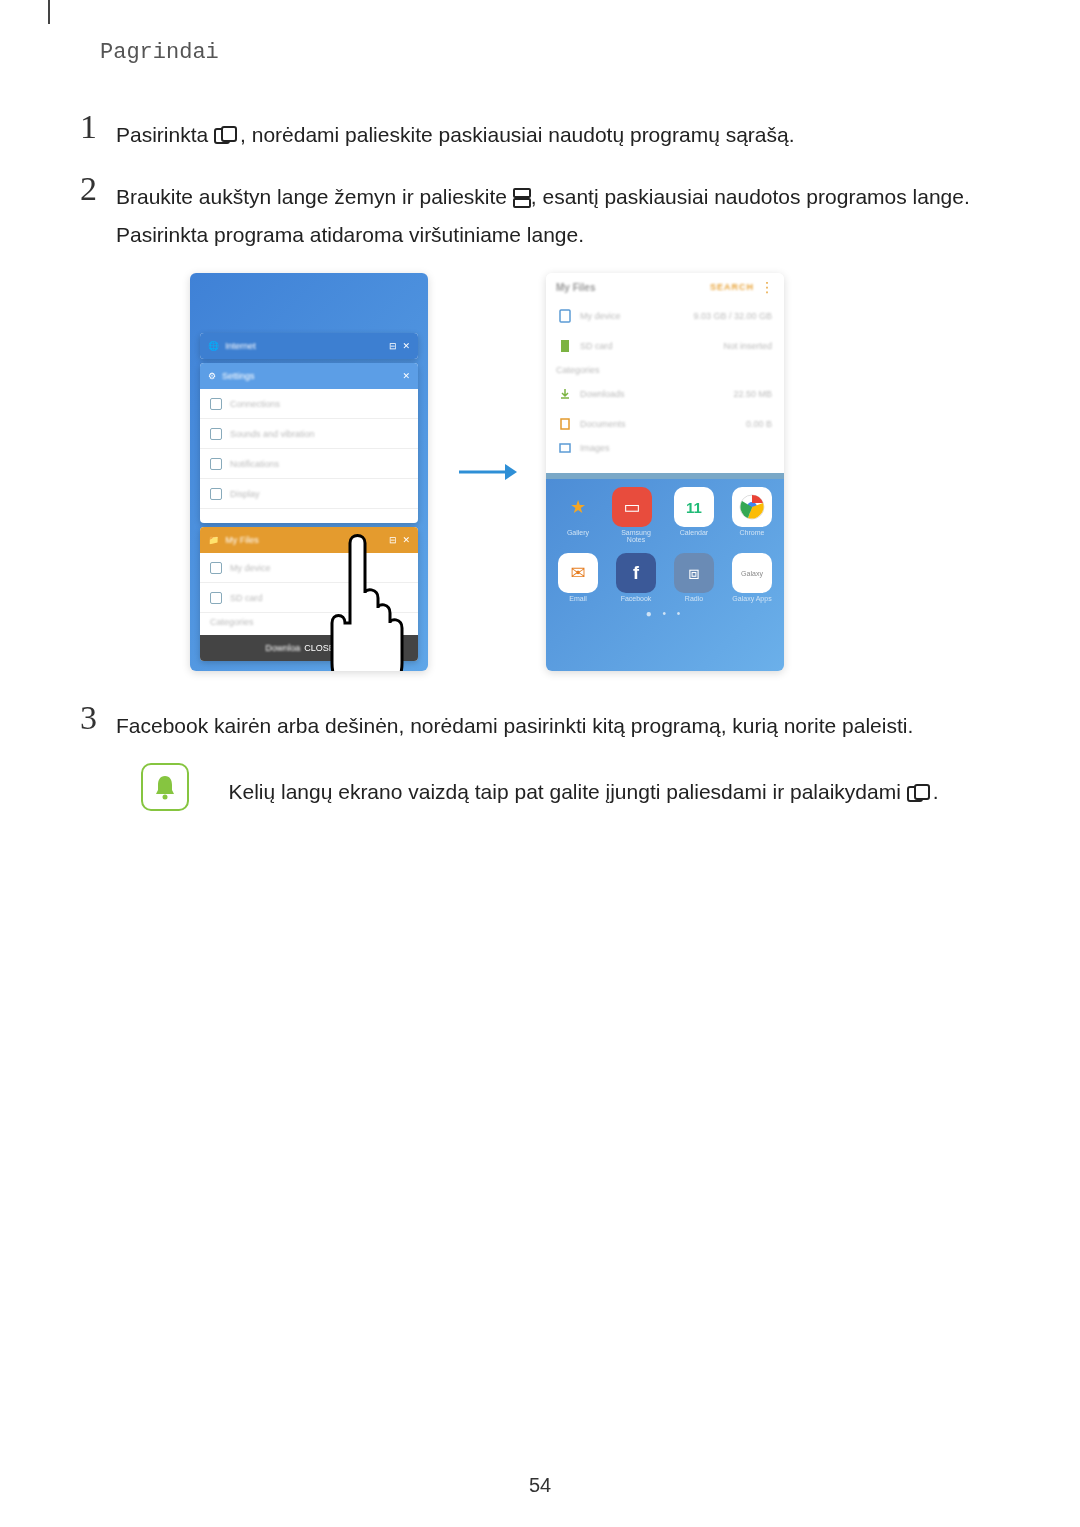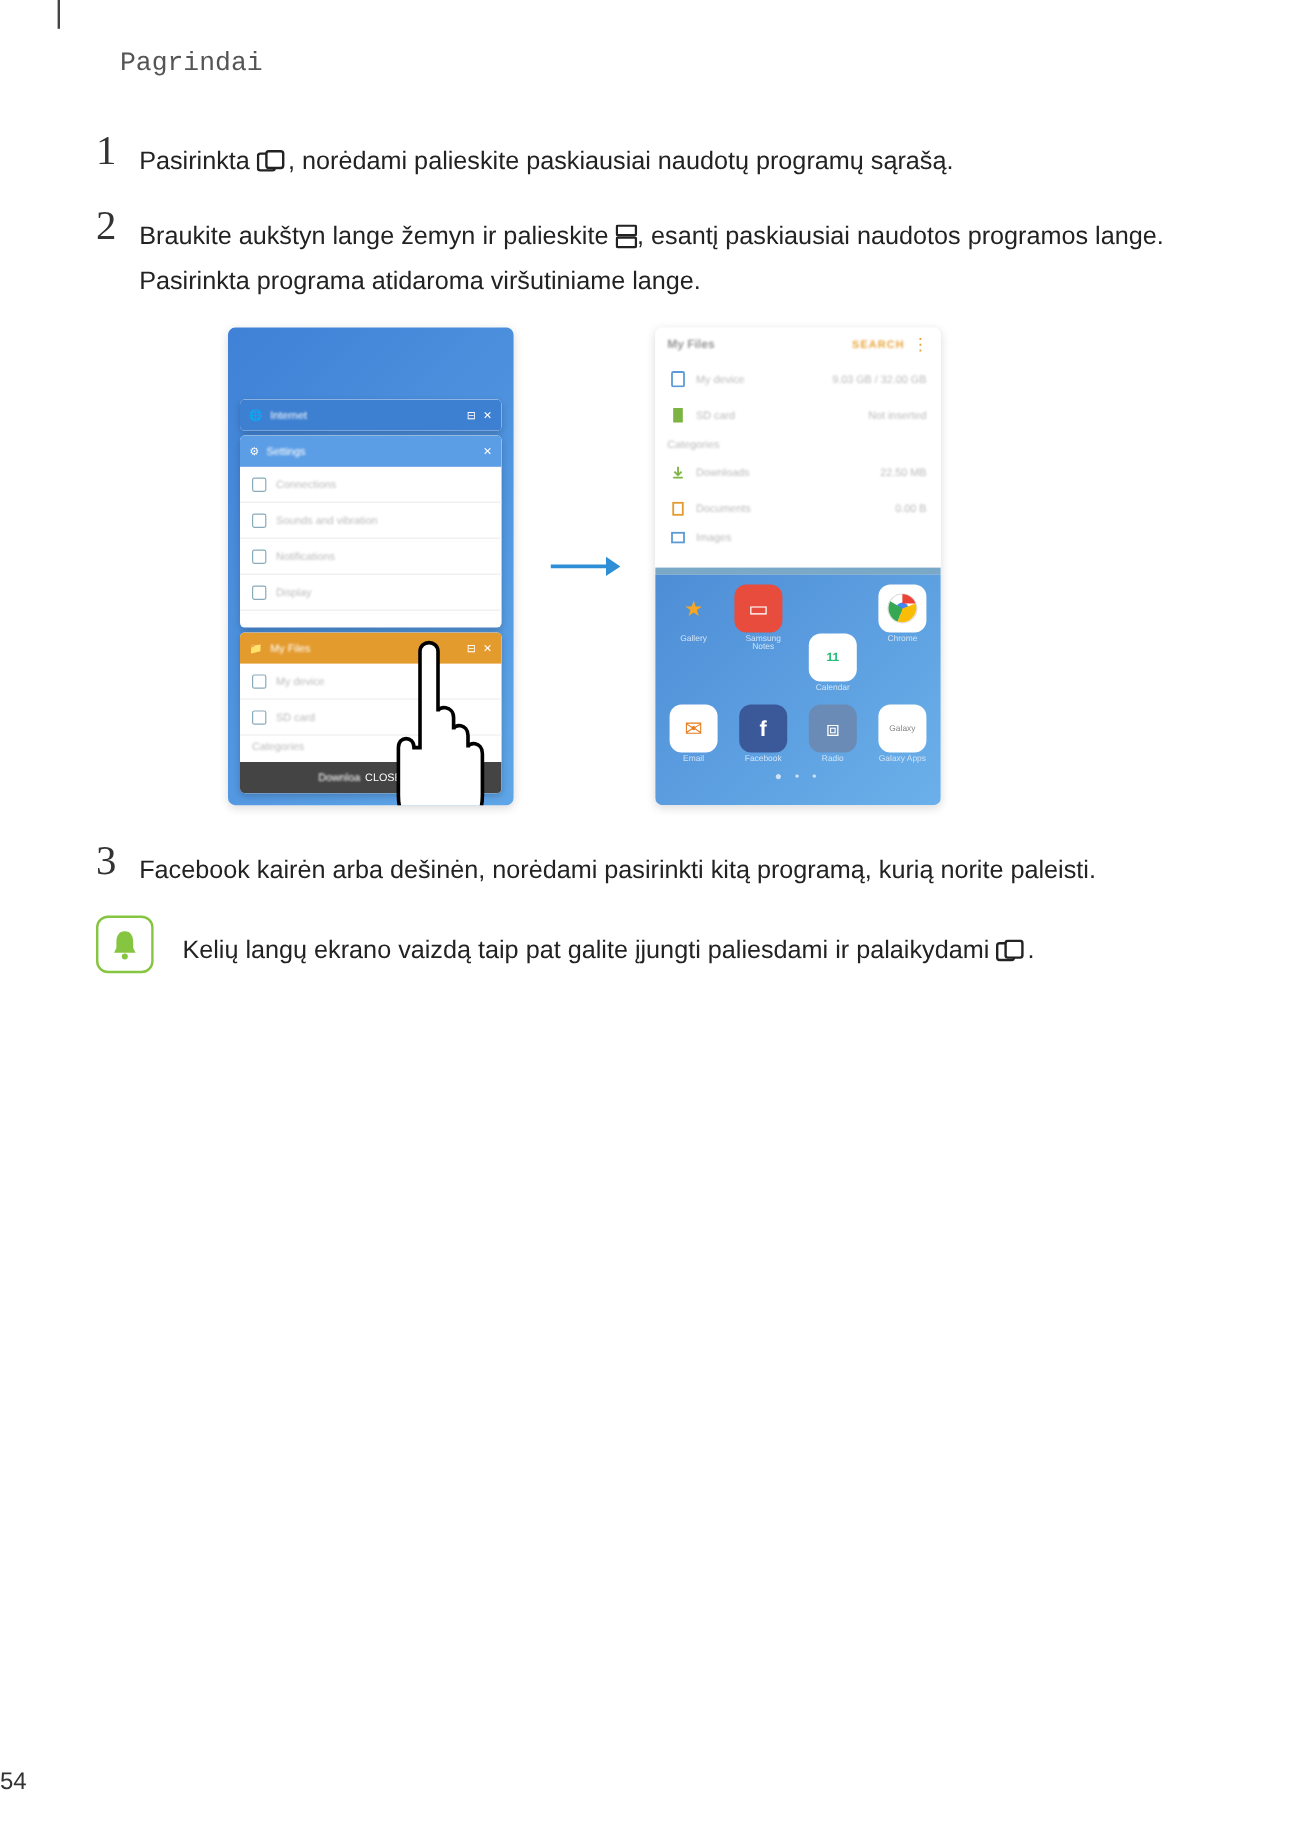--- a/index.html
+++ b/index.html
@@ -103,24 +103,24 @@
   .pr-row .ic{width:14px;height:14px;}
   .pr-row .sp{flex:1;}
   .pr-cat{padding:4px 10px;font-size:9px;color:#bbb;}
   .pr-divider{height:6px;background:#7aa8c7;}
   .pr-bottom{height:192px;background:linear-gradient(135deg,#4d8dd6,#6bb0ea);padding:8px;}
   .app-grid{display:grid;grid-template-columns:repeat(4,1fr);gap:10px;justify-items:center;}
   .app-ic{width:40px;height:40px;border-radius:10px;display:flex;align-items:center;justify-content:center;font-size:18px;color:#fff;}
   .app-lab{font-size:7px;color:#cfe3f5;text-align:center;margin-top:2px;filter:blur(0.5px);}
   .dots-ind{text-align:center;color:#cfe3f5;font-size:10px;margin-top:6px;letter-spacing:4px;}
   
-  .tip-row{display:flex;align-items:flex-start;gap:24px;margin-top:8px;}
+  .tip-row{display:flex;align-items:flex-start;gap:39px;margin-top:8px;justify-content:center;}
   .tip-icon{width:48px;height:48px;border:2px solid #86c540;border-radius:10px;display:flex;align-items:center;justify-content:center;flex-shrink:0;}
   .tip-text{font-size:21px;line-height:1.8;color:#222;padding-top:10px;}
-  .page-num{position:absolute;bottom:30px;left:0;right:0;font-size:20px;color:#333;}
+  .page-num{position:absolute;bottom:30px;left:0;right:0;text-align:center;font-size:20px;color:#333;}
 </style>
 </head>
 <body>
 
 <div class="side-line"></div>
 <div class="header-label">Pagrindai</div>
 
 <div class="content">
 
   <div class="step">
@@ -280,21 +280,21 @@
               </div>
               <div class="app-lab">Gallery</div>
             </div>
           <div>
               <div class="app-ic" style="background:#e84c3d;">
                 <span>▭</span>
               </div>
               <div class="app-lab">Samsung Notes</div>
             </div>
           <div>
-              <div class="app-ic" style="background:#fff;color:#2b7;font-size:10px;font-weight:700;margin-top:41px;">
+              <div class="app-ic" style="background:#fff;color:#2b7;font-size:15px;font-weight:700;">
                 <span>11</span>
               </div>
               <div class="app-lab">Calendar</div>
             </div>
           <div>
               <div class="app-ic" style="background:#fff;">
                 <svg width="28" height="28" viewBox="0 0 28 28">
                   <circle cx="14" cy="14" r="12" fill="#fff" stroke="#ddd"></circle>
                   <circle cx="14" cy="14" r="5" fill="#4285f4"></circle>
                   <path d="M14 2 A12 12 0 0 1 25 10 L14 10 Z" fill="#ea4335"></path>

